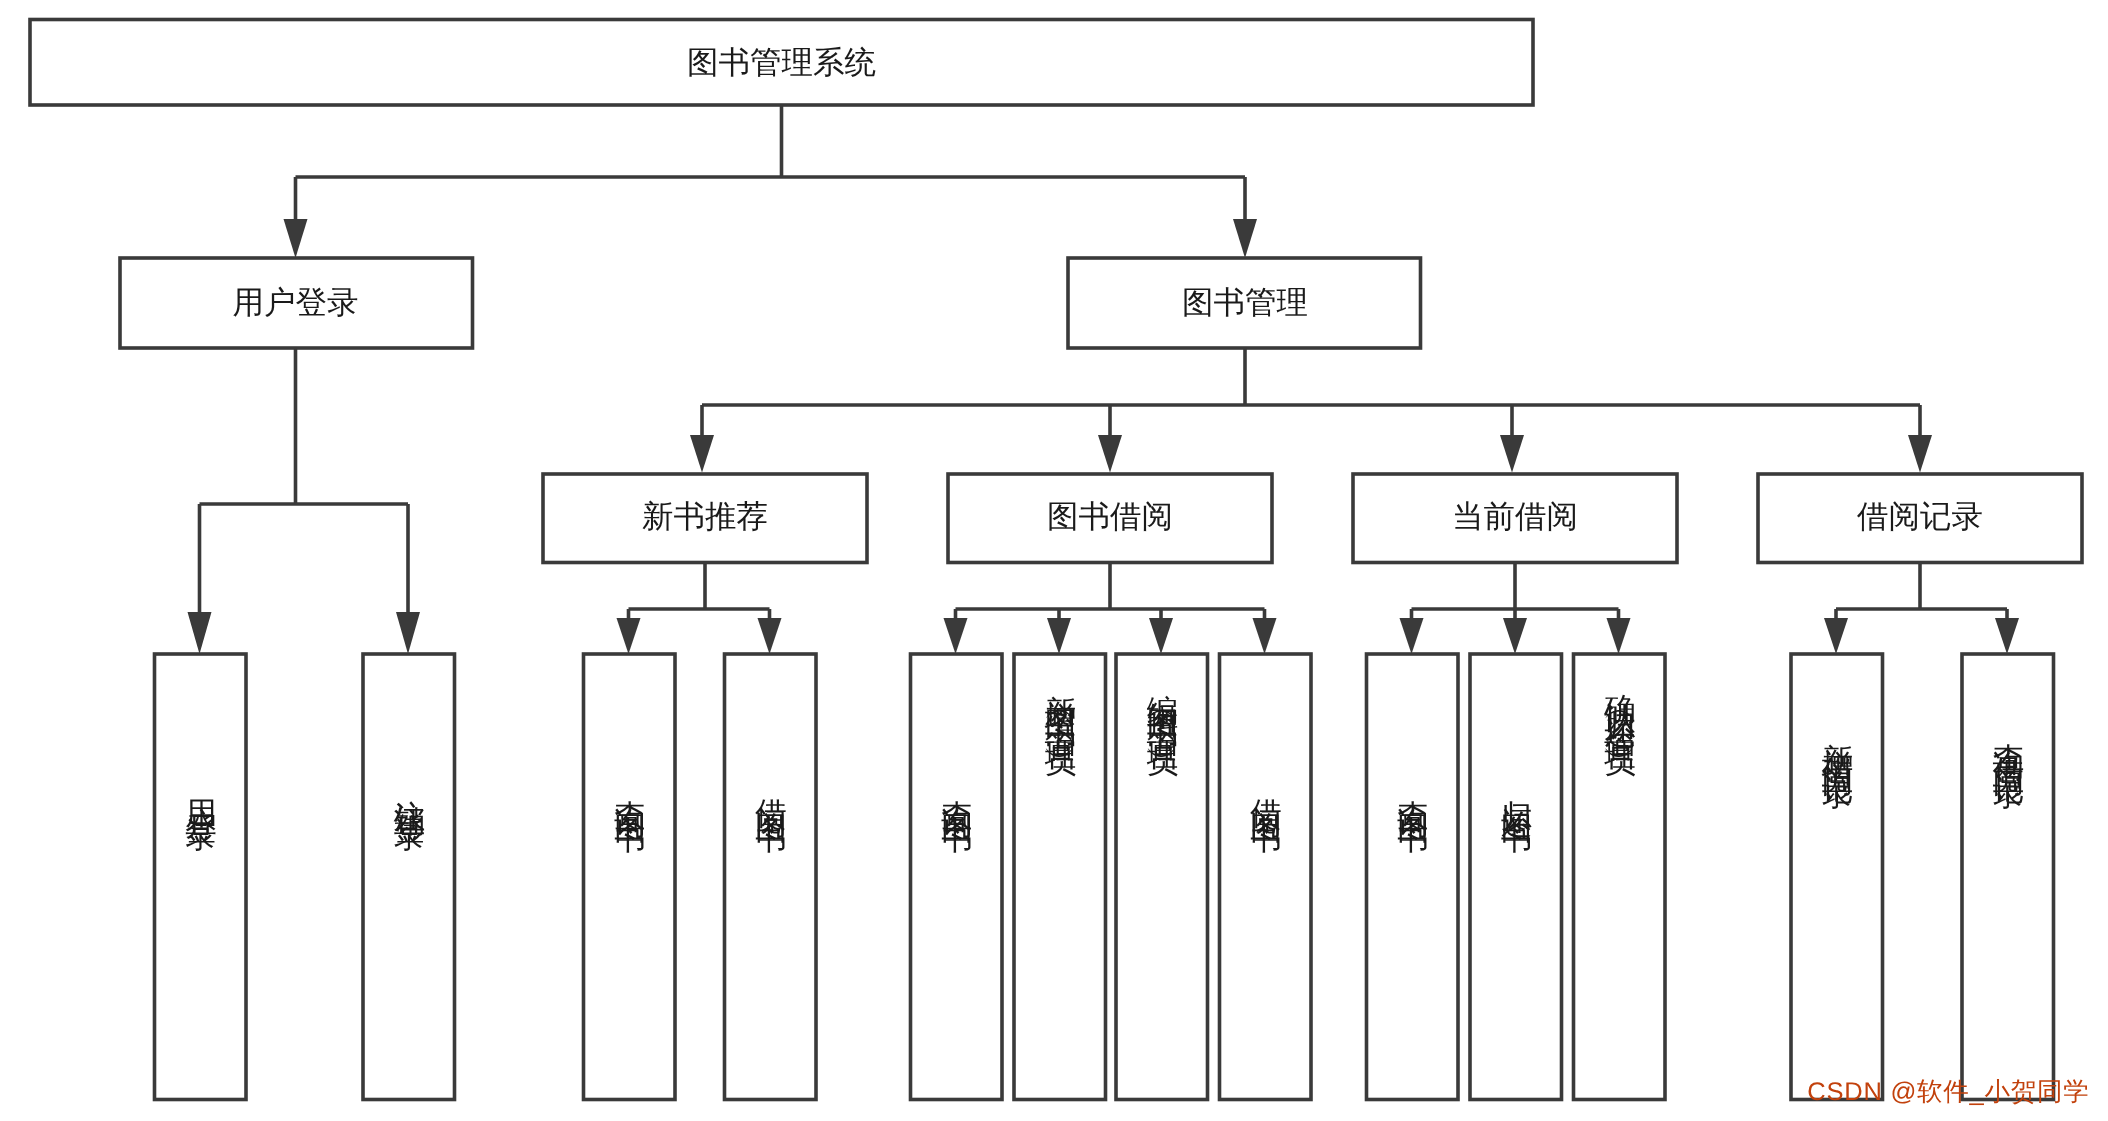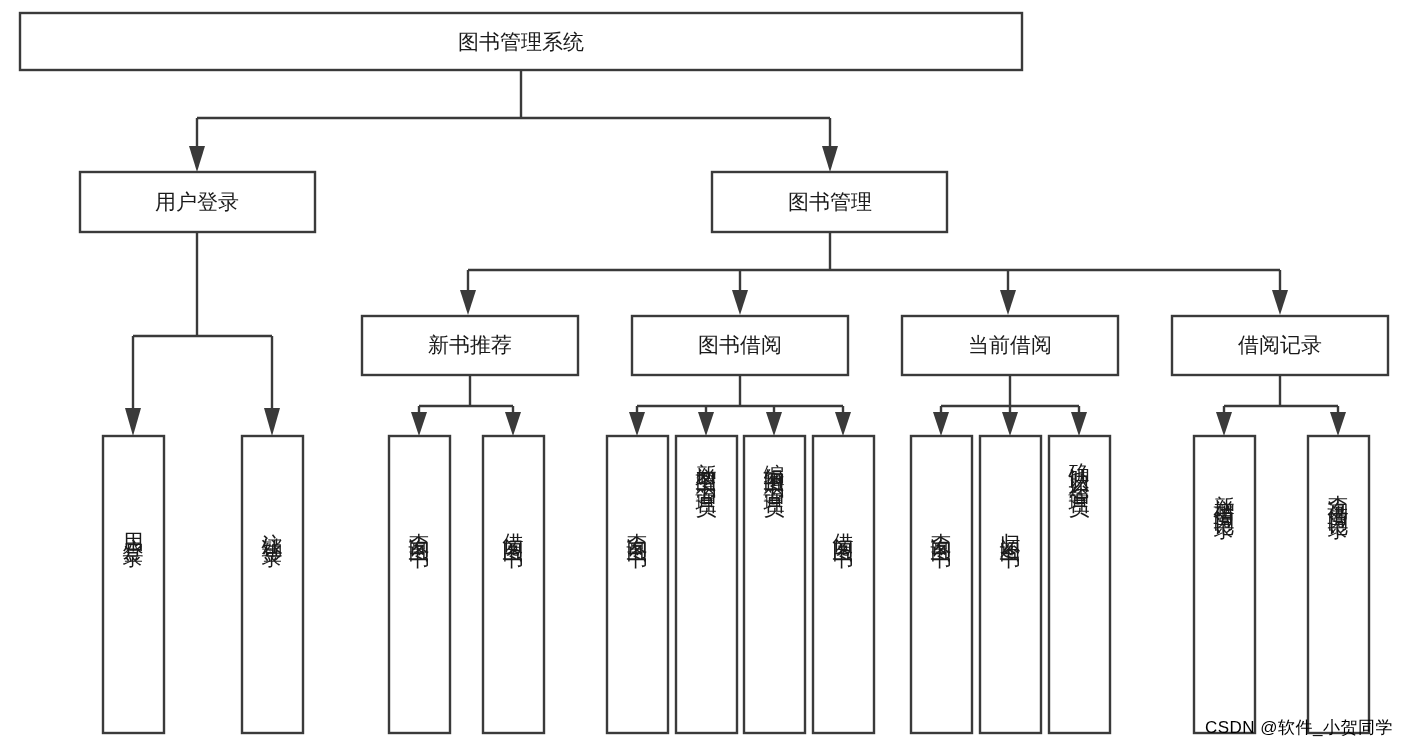--- a/index.html
+++ b/index.html
@@ -65,21 +65,21 @@
     color: #1a1a1a;
     white-space: nowrap;
     text-align: left;
   }
   .watermark {
     position: absolute;
     right: 12px;
     bottom: 8px;
     font-family: "Liberation Sans", "DejaVu Sans", sans-serif;
     font-size: 17px;
-    color: #000000;
+    color: #c2410c;
     letter-spacing: 0.5px;
     white-space: nowrap;
   }
 </style>
 </head>
 <body>
 
 <div id="diagram-root">
 
   <svg id="tree-svg" viewBox="0 0 1405 747" xmlns="http://www.w3.org/2000/svg">

